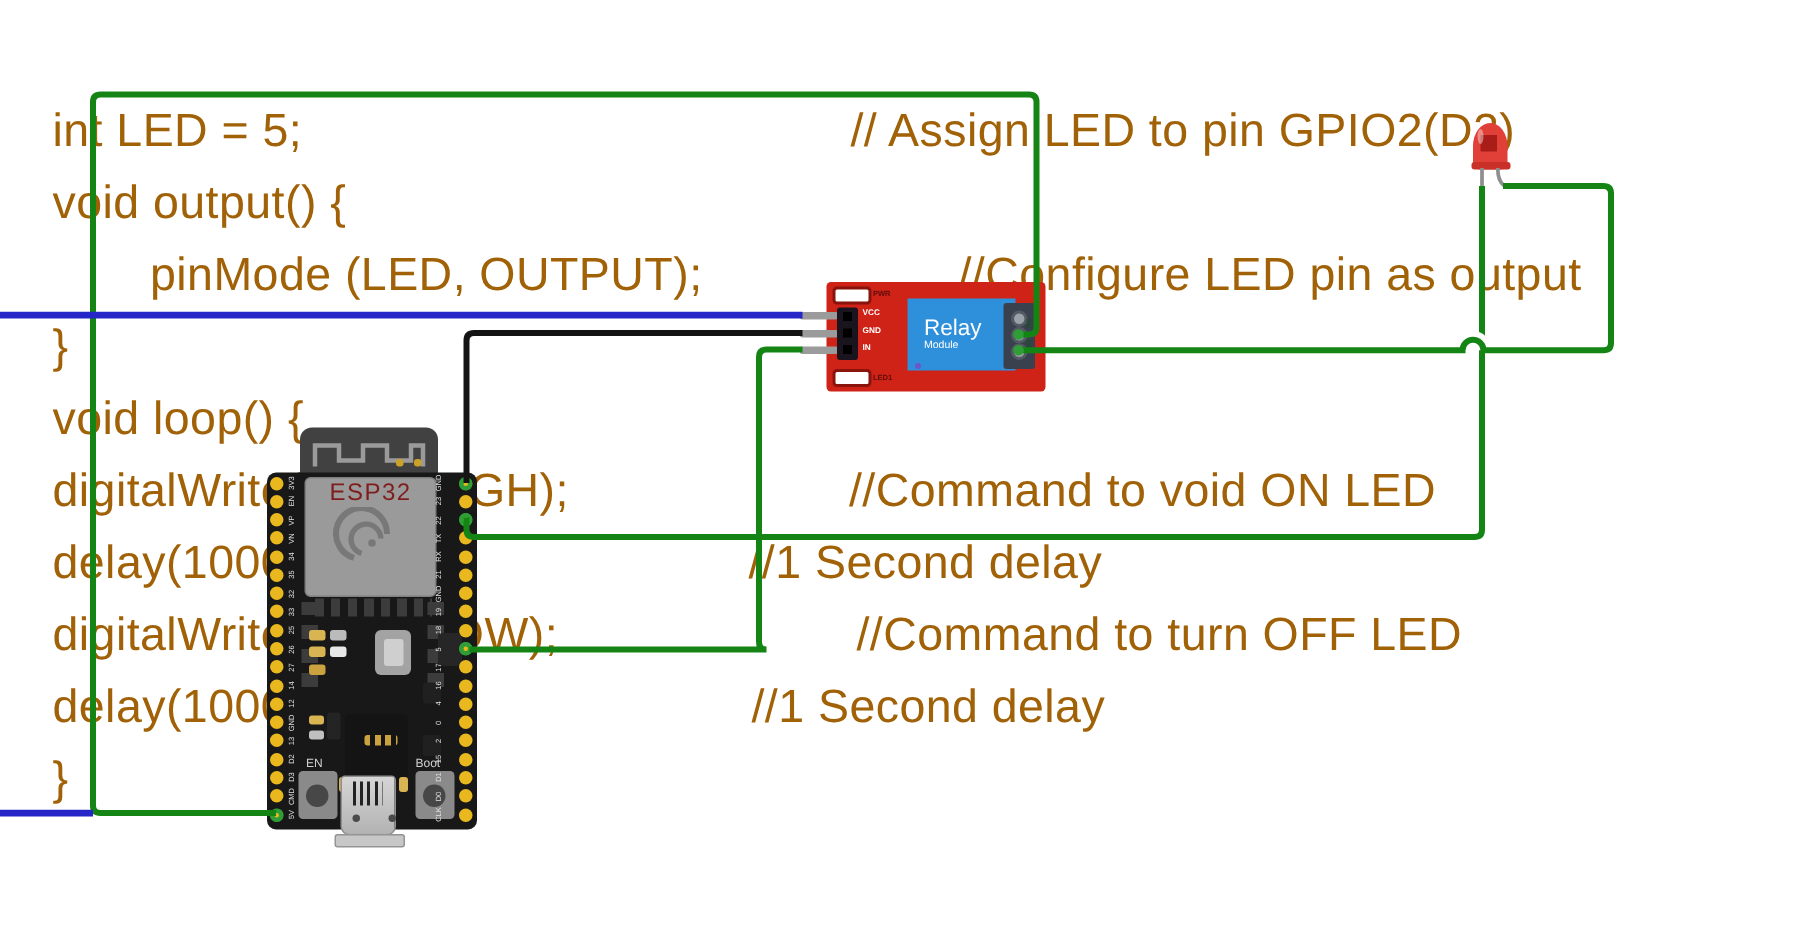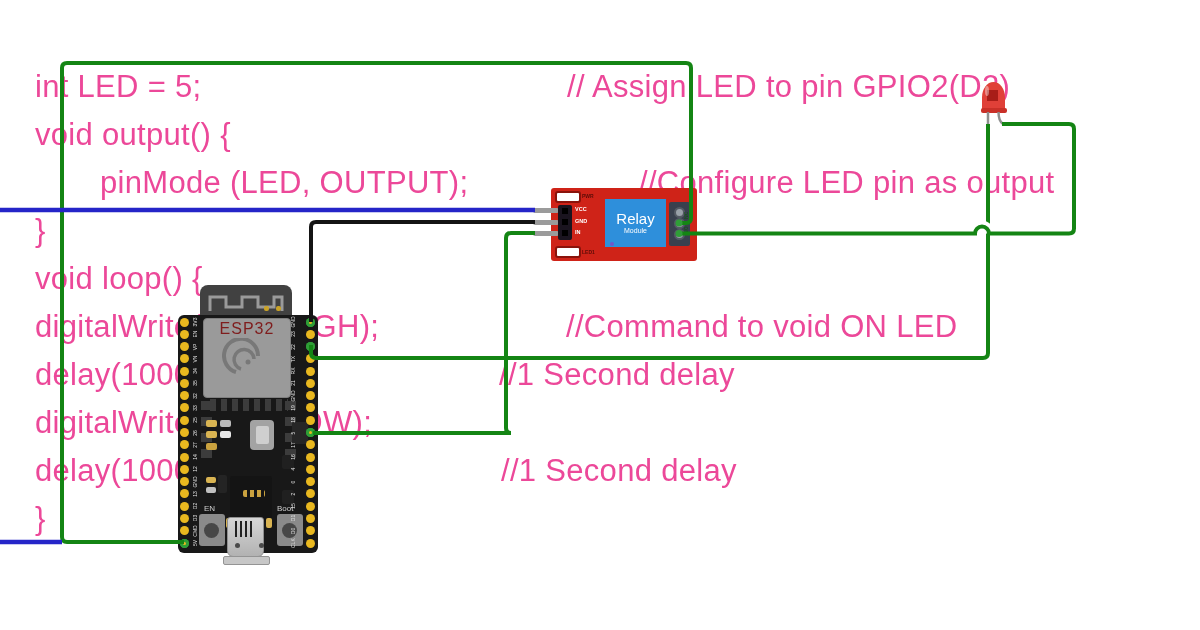--- a/index.html
+++ b/index.html
@@ -1,20 +1,20 @@
 <!DOCTYPE html>
 <html><head>
 <meta charset="utf-8">
 <style>
   html,body{margin:0;padding:0;background:#fff;}
   #canvas{position:relative;width:1200px;height:630px;background:#ffffff;overflow:hidden;
           font-family:"Liberation Sans",sans-serif;}
   
   .cl{position:absolute;left:0;right:0;height:42px;z-index:0;}
-  .cl span{position:absolute;white-space:pre;font-size:31px;color:#ec4899;letter-spacing:.3px;}
+  .cl span{position:absolute;white-space:pre;font-size:31px;color:#a16207;letter-spacing:.3px;}
   
   #esp32{position:absolute;left:178px;top:285px;width:140px;height:277px;z-index:1;}
   .abs{position:absolute;}
   #antenna{left:22px;top:0;width:92px;height:31px;background:#414141;border-radius:8px 8px 0 0;}
   #esp-pcb{left:0;top:30px;width:140px;height:238px;background:#181818;border-radius:6px;}
   #shield{left:25px;top:33px;width:88px;height:80px;background:#9a9a9a;border:1px solid #7f7f7f;
           border-radius:4px;box-sizing:border-box;text-align:center;}
   #shield .chip-label{display:block;margin-top:1px;font-size:16px;color:#7f1d1d;letter-spacing:1px;}
   .pads-row{left:32px;top:114px;width:78px;height:12px;
             background:repeating-linear-gradient(90deg,#3c3c3c 0 6px,transparent 6px 11px);}
@@ -36,21 +36,21 @@
              transform:rotate(-90deg);transform-origin:center;line-height:8px;}
   
   #relay{position:absolute;left:551px;top:188px;width:146px;height:73px;z-index:1;}
   #relay-pcb{left:0;top:0;width:146px;height:73px;background:#cf2318;border-radius:3px;}
   .relay-led{width:26px;height:12px;background:#fff;border:2.5px solid #8a130b;border-radius:3px;box-sizing:border-box;}
   .relay-tinylabel{position:absolute;font-size:5px;font-weight:bold;color:#5c0d07;}
   #relay-header{left:7px;top:17px;width:14px;height:35px;background:#1a141f;border-radius:2px;}
   .hdr-slot{position:absolute;width:6px;height:6px;background:#000;left:11px;}
   .stub{position:absolute;left:-18px;width:26px;height:5px;background:#9b9b9b;border-radius:2px;}
   .relay-pinlabel{position:absolute;left:24px;font-size:5.5px;font-weight:bold;color:#fff;}
-  #relay-blue{left:54px;top:11px;width:61px;height:48px;background:#2e8fdb;text-align:center;color:#fff;}
+  #relay-blue{left:54px;top:11px;width:61px;height:48px;background:#2e8fdb;text-align:left;color:#fff;padding-left:11px;}
   #relay-blue .t1{display:block;margin-top:11px;font-size:15px;}
   #relay-blue .t2{display:block;font-size:7px;margin-top:0px;}
   #term-block{left:118px;top:14px;width:21px;height:44px;background:#39404e;border-radius:2px;}
   .term{position:absolute;left:123px;width:11px;height:11px;border-radius:50%;background:#9aa1a9;
         border:2px solid #545a64;box-sizing:border-box;}
   #term-label{position:absolute;left:130px;top:14px;width:10px;height:44px;}
   #term-label span{position:absolute;left:-17px;top:18px;width:44px;font-size:4.5px;color:#0a5a0a;
         text-align:center;transform:rotate(-90deg);letter-spacing:.5px;}
   
   #led{position:absolute;left:981px;top:82px;width:27px;height:32px;z-index:1;}
@@ -88,20 +88,21 @@
     <div class="cl" style="top:309px">
         <span style="left:35px">digitalWrite(LED, HIGH);</span>
         <span style="left:566px">//Command to void ON LED</span>
       </div>
     <div class="cl" style="top:357px">
         <span style="left:35px">delay(1000);</span>
         <span style="left:499px">//1 Second delay</span>
       </div>
     <div class="cl" style="top:405px">
         <span style="left:35px">digitalWrite(LED, LOW);</span>
+        <span style="left:571px">//Command to turn OFF LED</span>
       </div>
     <div class="cl" style="top:453px">
         <span style="left:35px">delay(1000);</span>
         <span style="left:501px">//1 Second delay</span>
       </div>
     <div class="cl" style="top:501px">
         <span style="left:35px">}</span>
       </div>
   </div>
 

